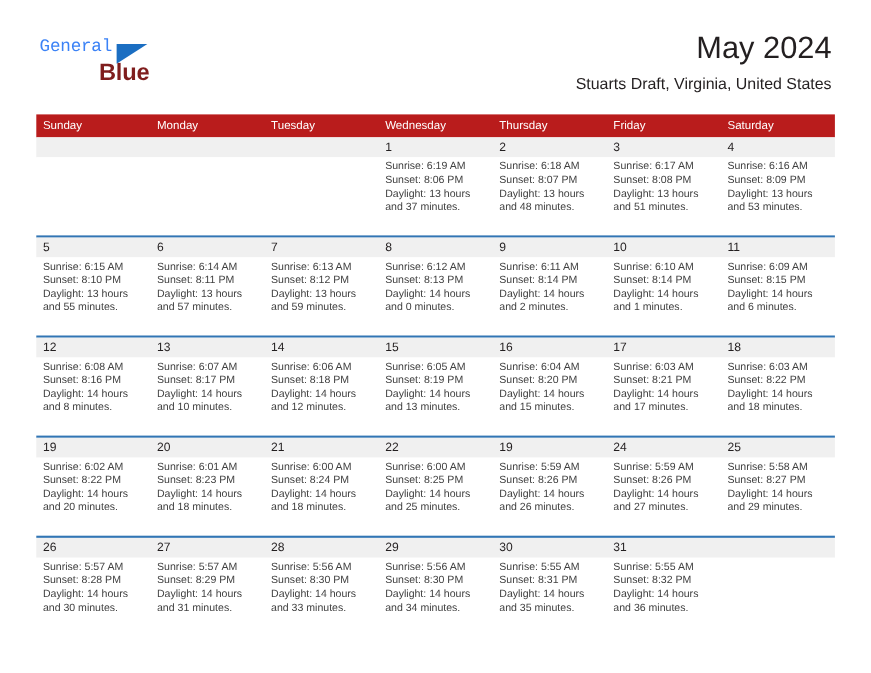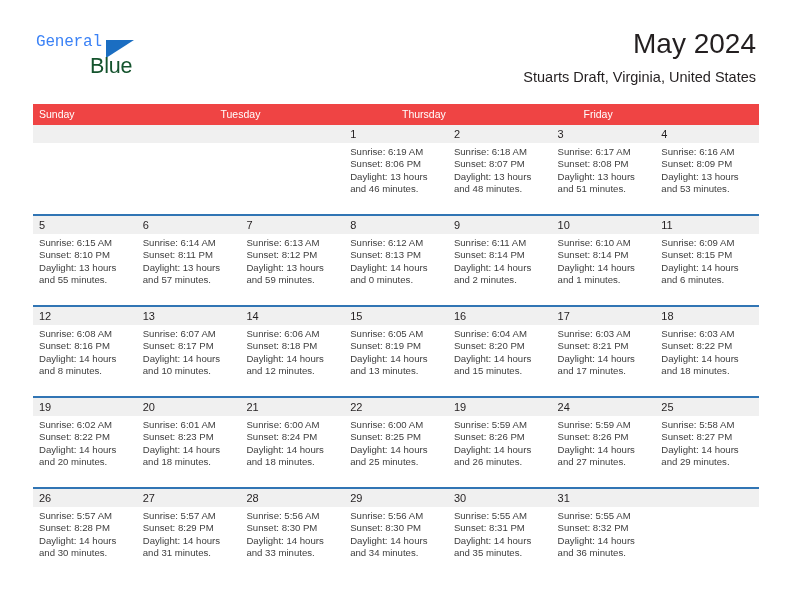--- a/index.html
+++ b/index.html
@@ -54,23 +54,24 @@
     height: 0;
     border-left: 28px solid #1b6ec2;
     border-bottom: 18px solid transparent;
   }
   .logo-blue {
     position: absolute;
     left: 54px;
     top: 22px;
     font-size: 21.5px;
     letter-spacing: -0.2px;
-    color: #14532d;
+    color: #7f1d1d;
     font-family: "Liberation Sans", sans-serif;
     line-height: 1;
+    font-weight: bold;
   }
   .title-block {
     position: absolute;
     right: 36px;
     top: 28px;
     text-align: right;
   }
   .cal-title {
     font-size: 28px;
     color: #231f20;
@@ -88,21 +89,21 @@
 
   
   .calendar {
     position: absolute;
     left: 33px;
     top: 104px;
     width: 726px;
   }
   .weekday-row {
     display: flex;
-    background: #ef4444;
+    background: #b91c1c;
     height: 21px;
   }
   .weekday-cell {
     flex: 1 1 0;
     color: #ffffff;
     font-size: 10.5px;
     line-height: 21px;
     padding-left: 6px;
     box-sizing: border-box;
     overflow: hidden;
@@ -165,23 +166,26 @@
     <div class="title-block">
       <h1 class="cal-title">May 2024</h1>
       <h2 class="cal-subtitle">Stuarts Draft, Virginia, United States</h2>
     </div>
 
   </div>
 
   <div class="calendar">
     <div class="weekday-row" id="weekday-row">
         <div class="weekday-cell">Sunday</div>
+        <div class="weekday-cell">Monday</div>
         <div class="weekday-cell">Tuesday</div>
+        <div class="weekday-cell">Wednesday</div>
         <div class="weekday-cell">Thursday</div>
         <div class="weekday-cell">Friday</div>
+        <div class="weekday-cell">Saturday</div>
       </div>
     <div id="weeks-container">
         <div class="week-row">
           <div class="daynum-band">
             <div class="daynum"></div>
             <div class="daynum"></div>
             <div class="daynum"></div>
             <div class="daynum">1</div>
             <div class="daynum">2</div>
             <div class="daynum">3</div>
@@ -203,21 +207,21 @@
             <div class="detail-cell">
               <div class="detail-line"></div>
               <div class="detail-line"></div>
               <div class="detail-line"></div>
               <div class="detail-line"></div>
             </div>
             <div class="detail-cell">
               <div class="detail-line">Sunrise: 6:19 AM</div>
               <div class="detail-line">Sunset: 8:06 PM</div>
               <div class="detail-line">Daylight: 13 hours</div>
-              <div class="detail-line">and 46 minutes.</div>
+              <div class="detail-line">and 37 minutes.</div>
             </div>
             <div class="detail-cell">
               <div class="detail-line">Sunrise: 6:18 AM</div>
               <div class="detail-line">Sunset: 8:07 PM</div>
               <div class="detail-line">Daylight: 13 hours</div>
               <div class="detail-line">and 48 minutes.</div>
             </div>
             <div class="detail-cell">
               <div class="detail-line">Sunrise: 6:17 AM</div>
               <div class="detail-line">Sunset: 8:08 PM</div>

